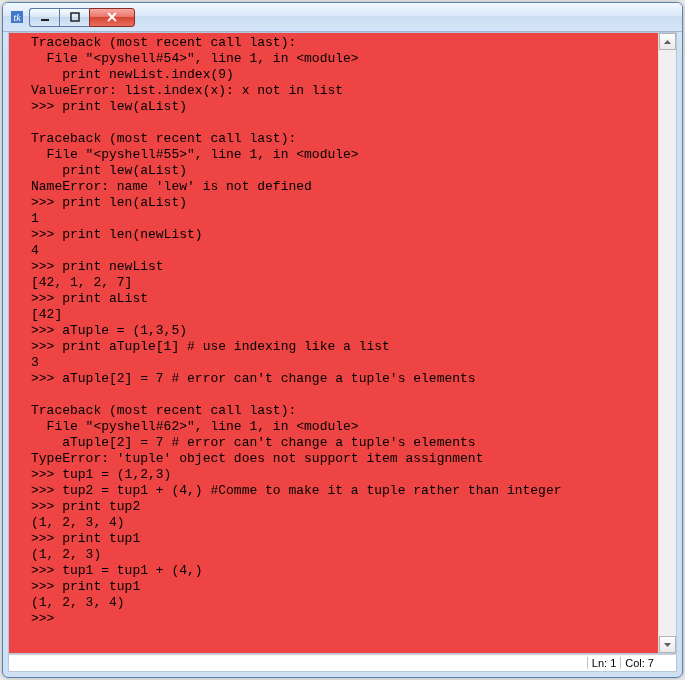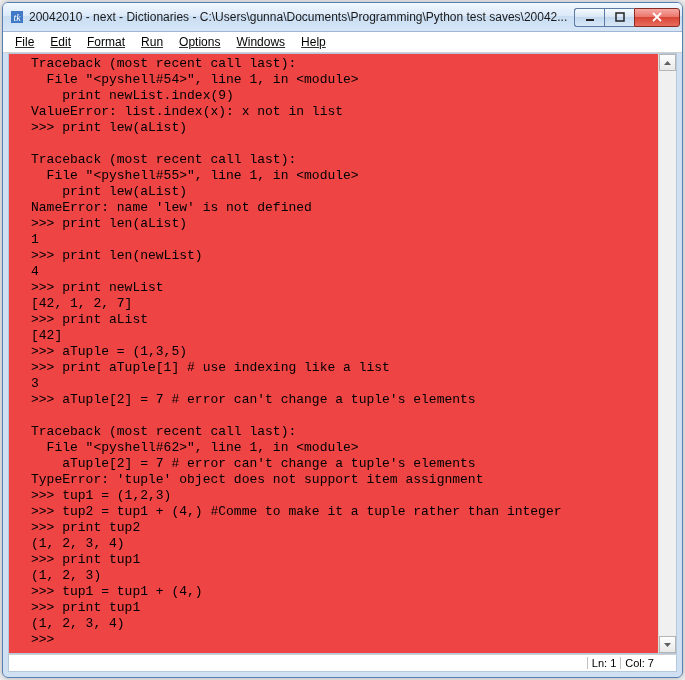--- a/index.html
+++ b/index.html
@@ -169,49 +169,39 @@
 
 <div class="window">
 
   <div class="titlebar">
     <span class="title-icon">
       <svg width="16" height="16" viewBox="0 0 16 16">
         <path d="M2 2 L14 2 L14 14 L2 14 Z" fill="#4178c7"></path>
         <text x="8" y="12" text-anchor="middle" font-size="10" fill="#fff" font-family="serif" font-style="italic">tk</text>
       </svg>
     </span>
-    <span class="title-text">20042010 - next - Dictionaries - C:\Users\gunna\Documents\Programming\Python test saves\20042...</span>
     <div class="win-controls">
       <div class="win-btn win-min">
         <svg width="10" height="10" viewBox="0 0 10 10">
             <rect x="1" y="7" width="8" height="2" fill="#222"></rect>
           </svg>
       </div>
       <div class="win-btn win-max">
         <svg width="10" height="10" viewBox="0 0 10 10">
             <rect x="1" y="1" width="8" height="8" fill="none" stroke="#222" stroke-width="1.5"></rect>
           </svg>
       </div>
       <div class="win-btn win-close">
         <svg width="12" height="10" viewBox="0 0 12 10">
             <path d="M2 1 L10 9 M10 1 L2 9" stroke="#fff" stroke-width="1.8"></path>
           </svg>
       </div>
     </div>
   </div>
 
-  <div class="menubar">
-    <span class="menu-item">File</span>
-    <span class="menu-item">Edit</span>
-    <span class="menu-item">Format</span>
-    <span class="menu-item">Run</span>
-    <span class="menu-item">Options</span>
-    <span class="menu-item">Windows</span>
-    <span class="menu-item">Help</span>
-  </div>
 
   <div class="content-wrap">
     <div class="code-area" id="code-area">Traceback (most recent call last):
   File "&lt;pyshell#54&gt;", line 1, in &lt;module&gt;
     print newList.index(9)
 ValueError: list.index(x): x not in list
 &gt;&gt;&gt; print lew(aList)
 
 Traceback (most recent call last):
   File "&lt;pyshell#55&gt;", line 1, in &lt;module&gt;

